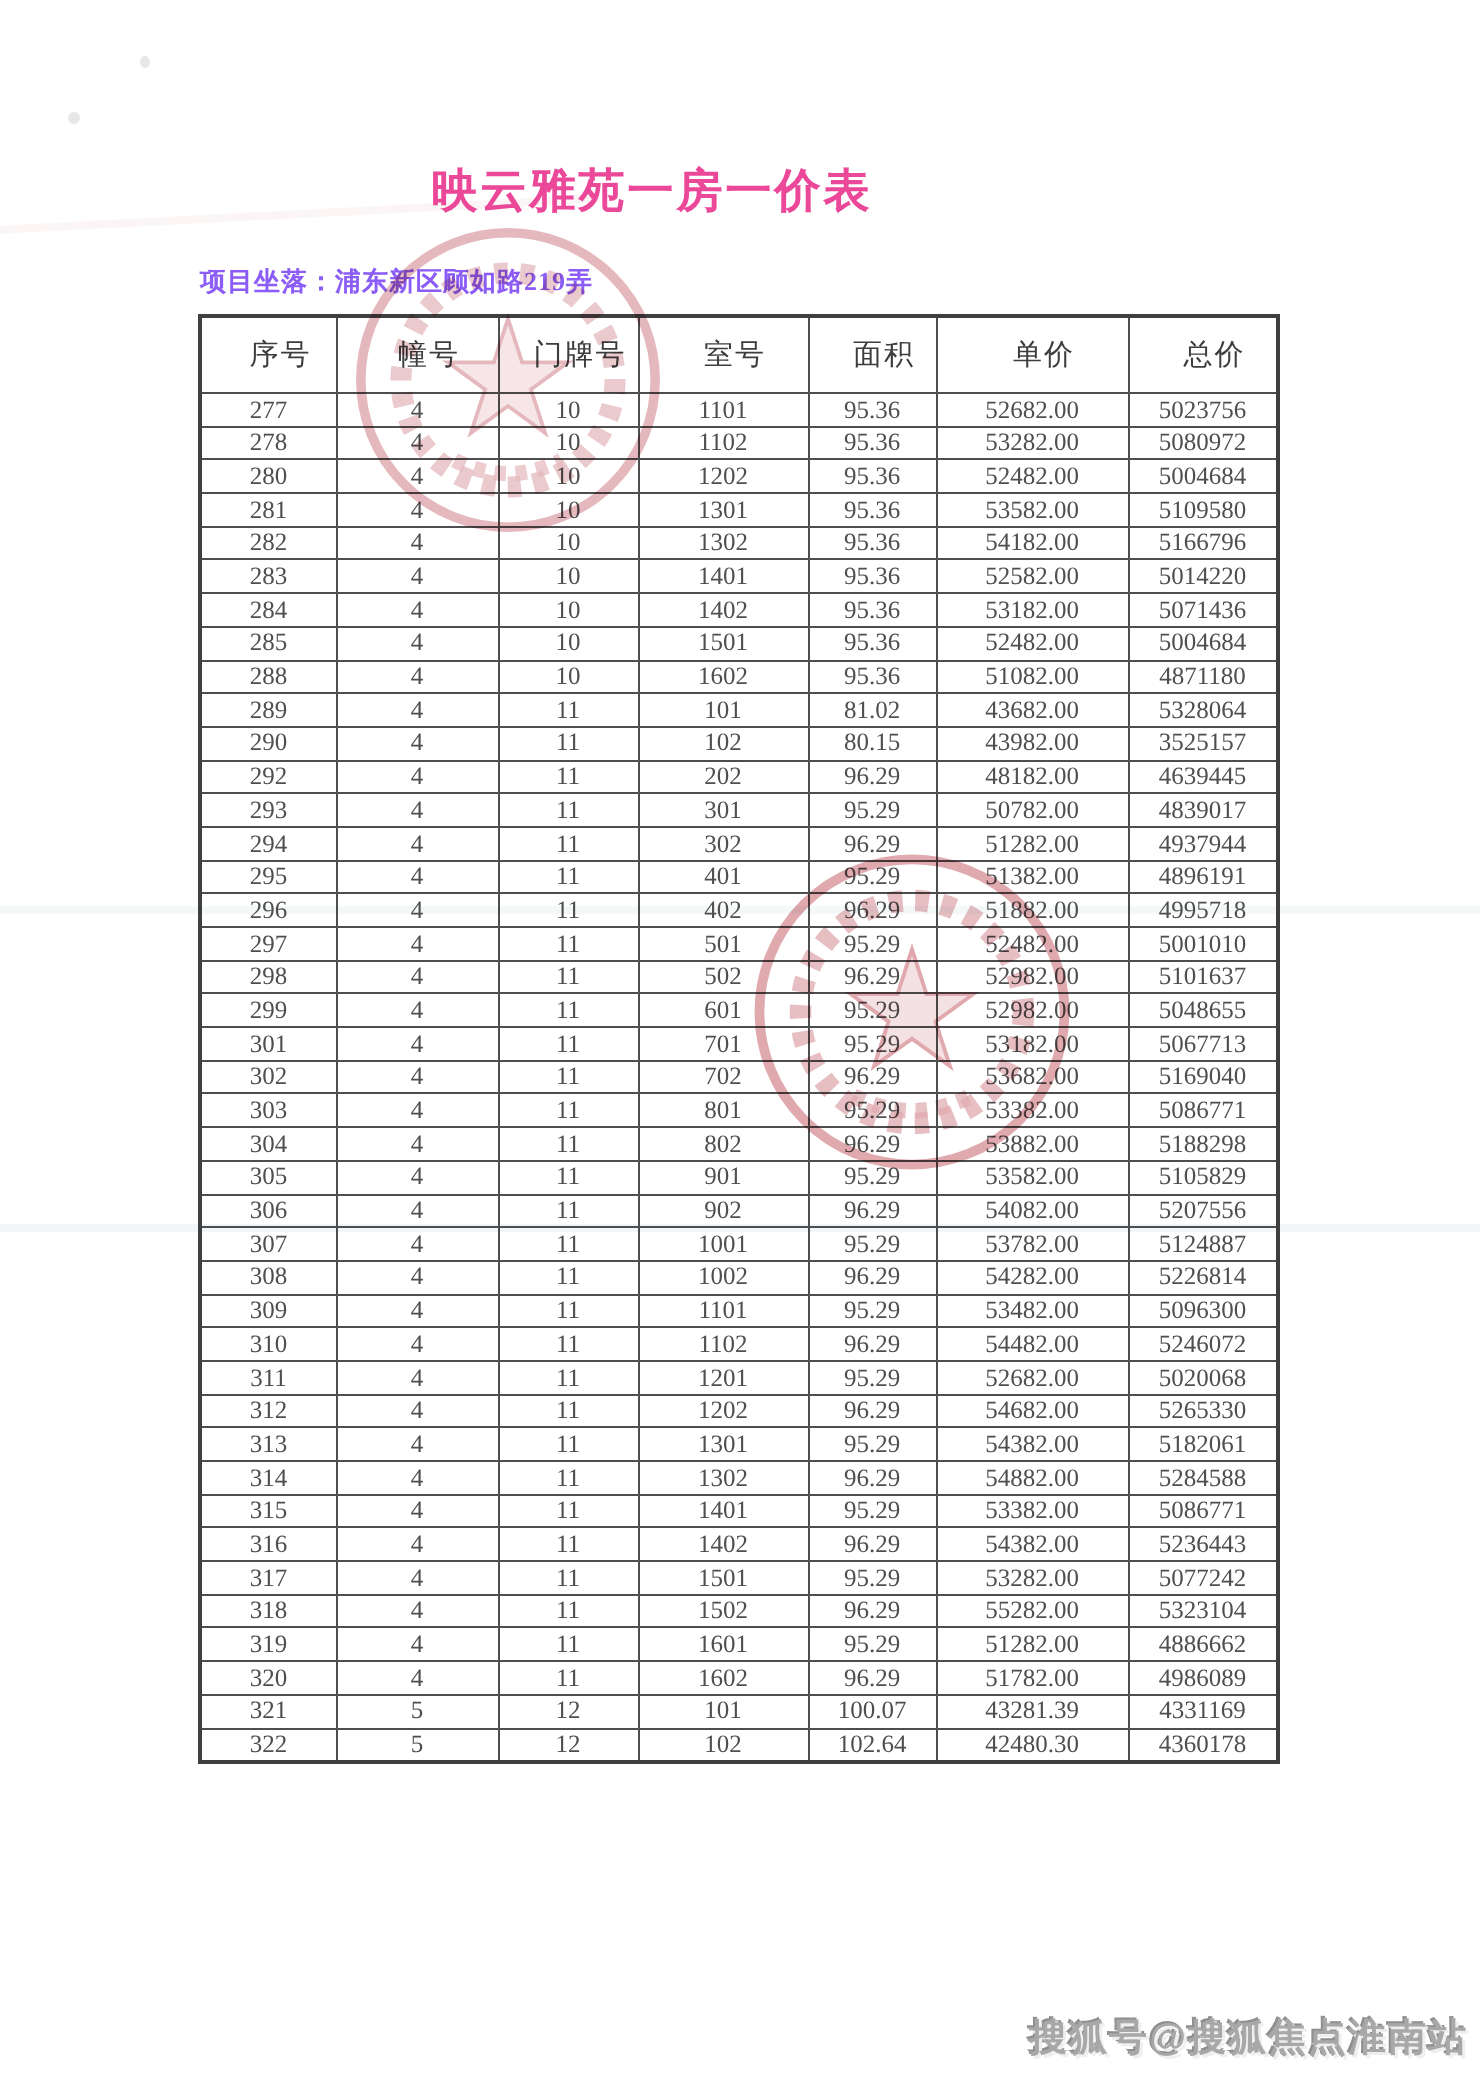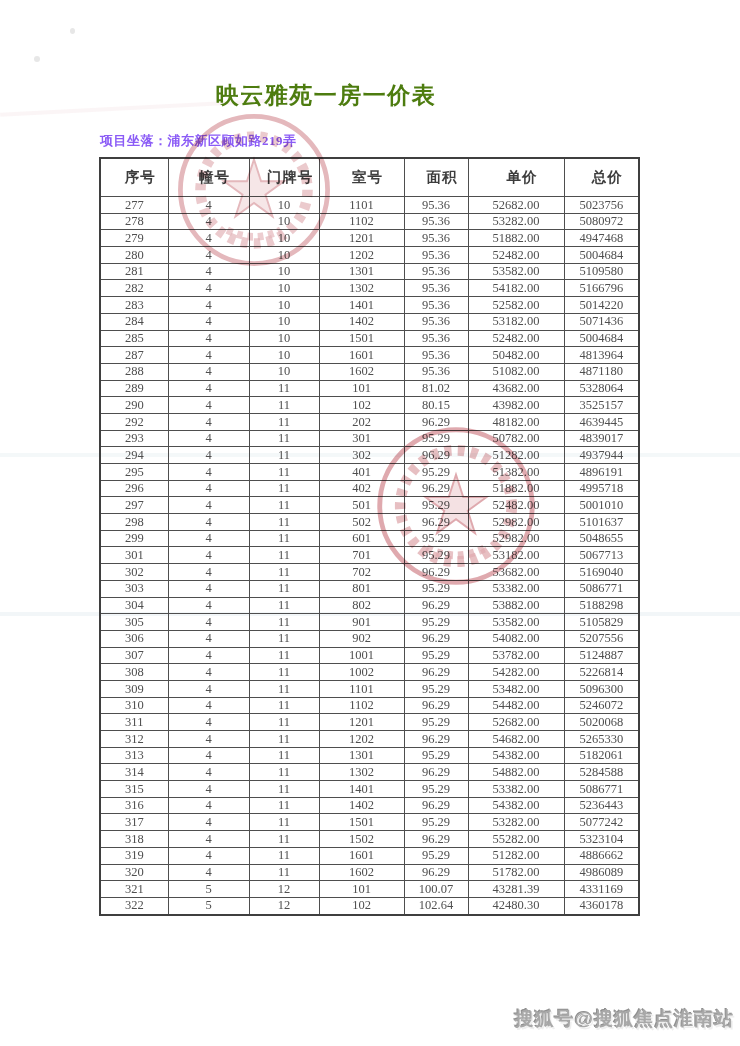--- a/index.html
+++ b/index.html
@@ -19,21 +19,21 @@
 
   
   .scanband { position: absolute; left: 0; width: 740px; height: 4px; pointer-events: none; }
   .scanband.b1 { top: 453px; background: rgba(150,185,195,0.10); }
   .scanband.b2 { top: 612px; background: rgba(150,185,195,0.12); }
   .scanband.b3 { top: 105px; background: rgba(215,160,165,0.10); transform: rotate(-3deg); width: 300px; }
 
   .doc-title {
     position: absolute; left: 0; top: 80px; width: 652px;
     text-align: center;
-    font-size: 23px; font-weight: bold; color: #4d7c0f;
+    font-size: 23px; font-weight: bold; color: #ec4899;
     letter-spacing: 1.5px;
   }
   .location {
     position: absolute; left: 100px; top: 132px;
     font-size: 13px; font-weight: bold; color: #8b5cf6;
     letter-spacing: 0.5px;
   }
 
   table.price {
     position: absolute; left: 99px; top: 157px;
@@ -54,21 +54,21 @@
     border: 1px solid #4e4e4e;
     text-align: center;
     vertical-align: middle;
     padding: 0;
     overflow: hidden;
     white-space: nowrap;
   }
   table.price th {
     height: 37px;
     font-size: 14.5px;
-    font-weight: bold;
+    font-weight: normal;
     color: #3d3d3d;
     letter-spacing: 1px;
     padding-left: 12px;
   }
   table.price td {
     height: 15.7px;
     font-size: 12.5px;
     line-height: 1;
     color: #4f4f4f;
   }
@@ -136,29 +136,20 @@
         <tr>
           <td>278</td>
           <td>4</td>
           <td>10</td>
           <td>1102</td>
           <td>95.36</td>
           <td>53282.00</td>
           <td>5080972</td>
         </tr>
         <tr>
-          <td>279</td>
-          <td>4</td>
-          <td>10</td>
-          <td>1201</td>
-          <td>95.36</td>
-          <td>51882.00</td>
-          <td>4947468</td>
-        </tr>
-        <tr>
           <td>280</td>
           <td>4</td>
           <td>10</td>
           <td>1202</td>
           <td>95.36</td>
           <td>52482.00</td>
           <td>5004684</td>
         </tr>
         <tr>
           <td>281</td>
@@ -197,29 +188,20 @@
           <td>5071436</td>
         </tr>
         <tr>
           <td>285</td>
           <td>4</td>
           <td>10</td>
           <td>1501</td>
           <td>95.36</td>
           <td>52482.00</td>
           <td>5004684</td>
-        </tr>
-        <tr>
-          <td>287</td>
-          <td>4</td>
-          <td>10</td>
-          <td>1601</td>
-          <td>95.36</td>
-          <td>50482.00</td>
-          <td>4813964</td>
         </tr>
         <tr>
           <td>288</td>
           <td>4</td>
           <td>10</td>
           <td>1602</td>
           <td>95.36</td>
           <td>51082.00</td>
           <td>4871180</td>
         </tr>

